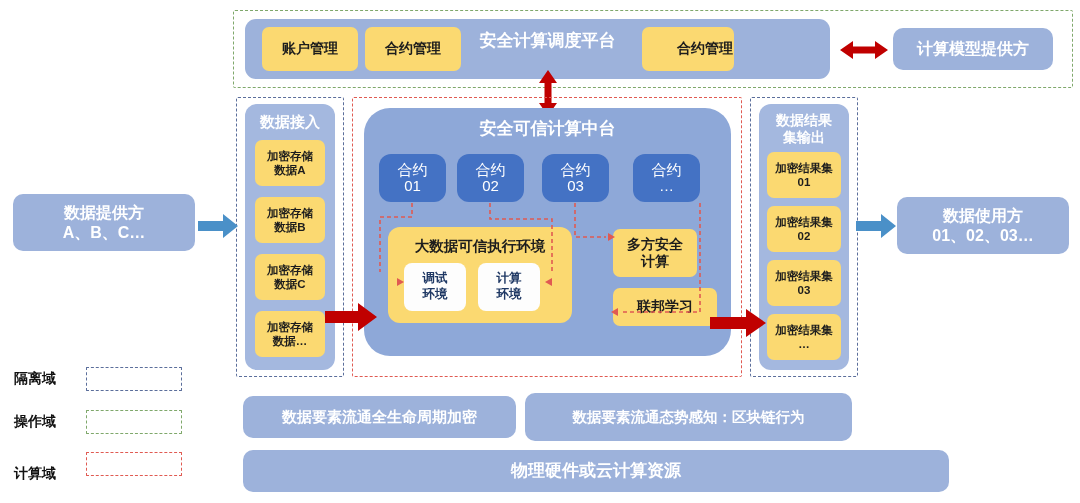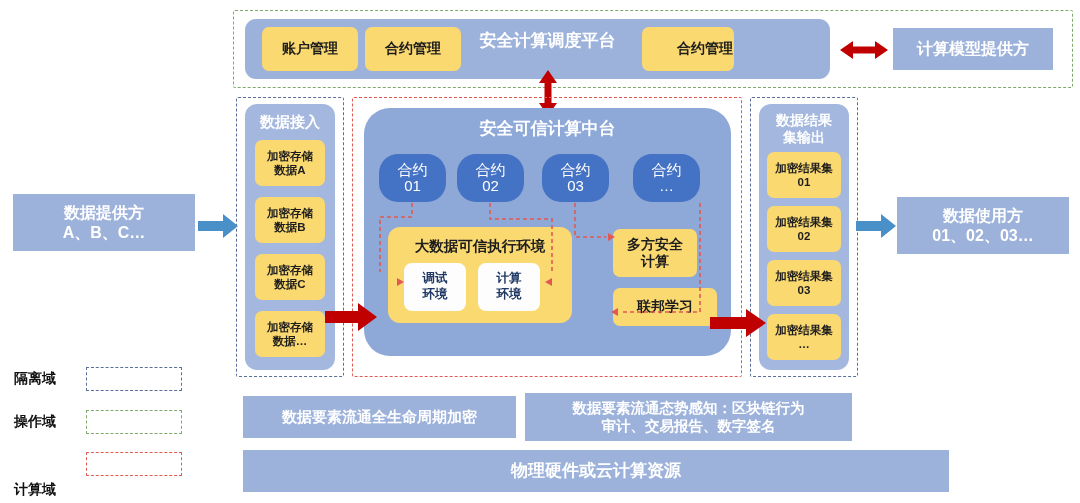--- a/index.html
+++ b/index.html
@@ -12,21 +12,21 @@
     position:relative;
     width:1080px;height:503px;
     background:#ffffff;
     overflow:hidden;
   }
   .abs{position:absolute;box-sizing:border-box;}
 
   
   .bluebox{
     background:#9DB2DB;
-    border-radius:0;
+    border-radius:10px;
     color:#ffffff;
     display:flex;align-items:center;justify-content:center;
     text-align:center;
     font-weight:700;
     line-height:1.25;
   }
   .column{
     background:#A4B8DF;
     border-radius:12px;
     display:flex;flex-direction:column;align-items:center;
@@ -37,21 +37,21 @@
   }
   .yellowbox{
     background:#FBD971;
     border-radius:7px;
     color:#1d1d1d;
     display:flex;align-items:center;justify-content:center;
     text-align:center;font-weight:700;line-height:1.25;
   }
   .contract{
     background:#4472C4;
-    border-radius:19px;
+    border-radius:12px;
     color:#ffffff;
     display:flex;flex-direction:column;align-items:center;justify-content:center;
     text-align:center;line-height:1.1;font-weight:400;
   }
   .whitebox{
     background:#FDFDFD;
     border-radius:8px;
     color:#1F3864;
     display:flex;align-items:center;justify-content:center;
     text-align:center;font-weight:700;line-height:1.25;
@@ -252,25 +252,24 @@
       <path d="M0 9 L36 9 L36 1 L56 15 L36 29 L36 21 L0 21 Z" fill="#C00000"></path>
     </svg>
   </div>
 
   <div class="abs legend-label" style="left:14px;top:368px;width:66px;height:22px;">隔离域</div>
   <div class="abs legend-swatch dash-iso" style="left:86px;top:367px;width:96px;height:24px;border-radius:1px;"></div>
 
   <div class="abs legend-label" style="left:14px;top:411px;width:66px;height:22px;">操作域</div>
   <div class="abs legend-swatch dash-ops" style="left:86px;top:410px;width:96px;height:24px;border-radius:1px;"></div>
 
-  <div class="abs legend-label" style="left:14px;top:479px;width:66px;height:22px;">计算域</div>
+  <div class="abs legend-label" style="left:14px;top:463px;width:66px;height:22px;">计算域</div>
   <div class="abs legend-swatch dash-comp" style="left:86px;top:452px;width:96px;height:24px;border-radius:1px;"></div>
 
   <div class="abs bluebox" style="left:243px;top:396px;width:273px;height:42px;font-size:15px;">数据要素流通全生命周期加密</div>
 
   <div class="abs bluebox" style="left:525px;top:393px;width:327px;height:48px;font-size:14.5px;flex-direction:column;">
     <span>数据要素流通态势感知：区块链行为</span>
-    <span>审计、交易报告、数字签名</span>
   </div>
 
   <div class="abs bluebox" style="left:243px;top:450px;width:706px;height:42px;font-size:17px;">物理硬件或云计算资源</div>
 
 </div>
 
 </body></html>

